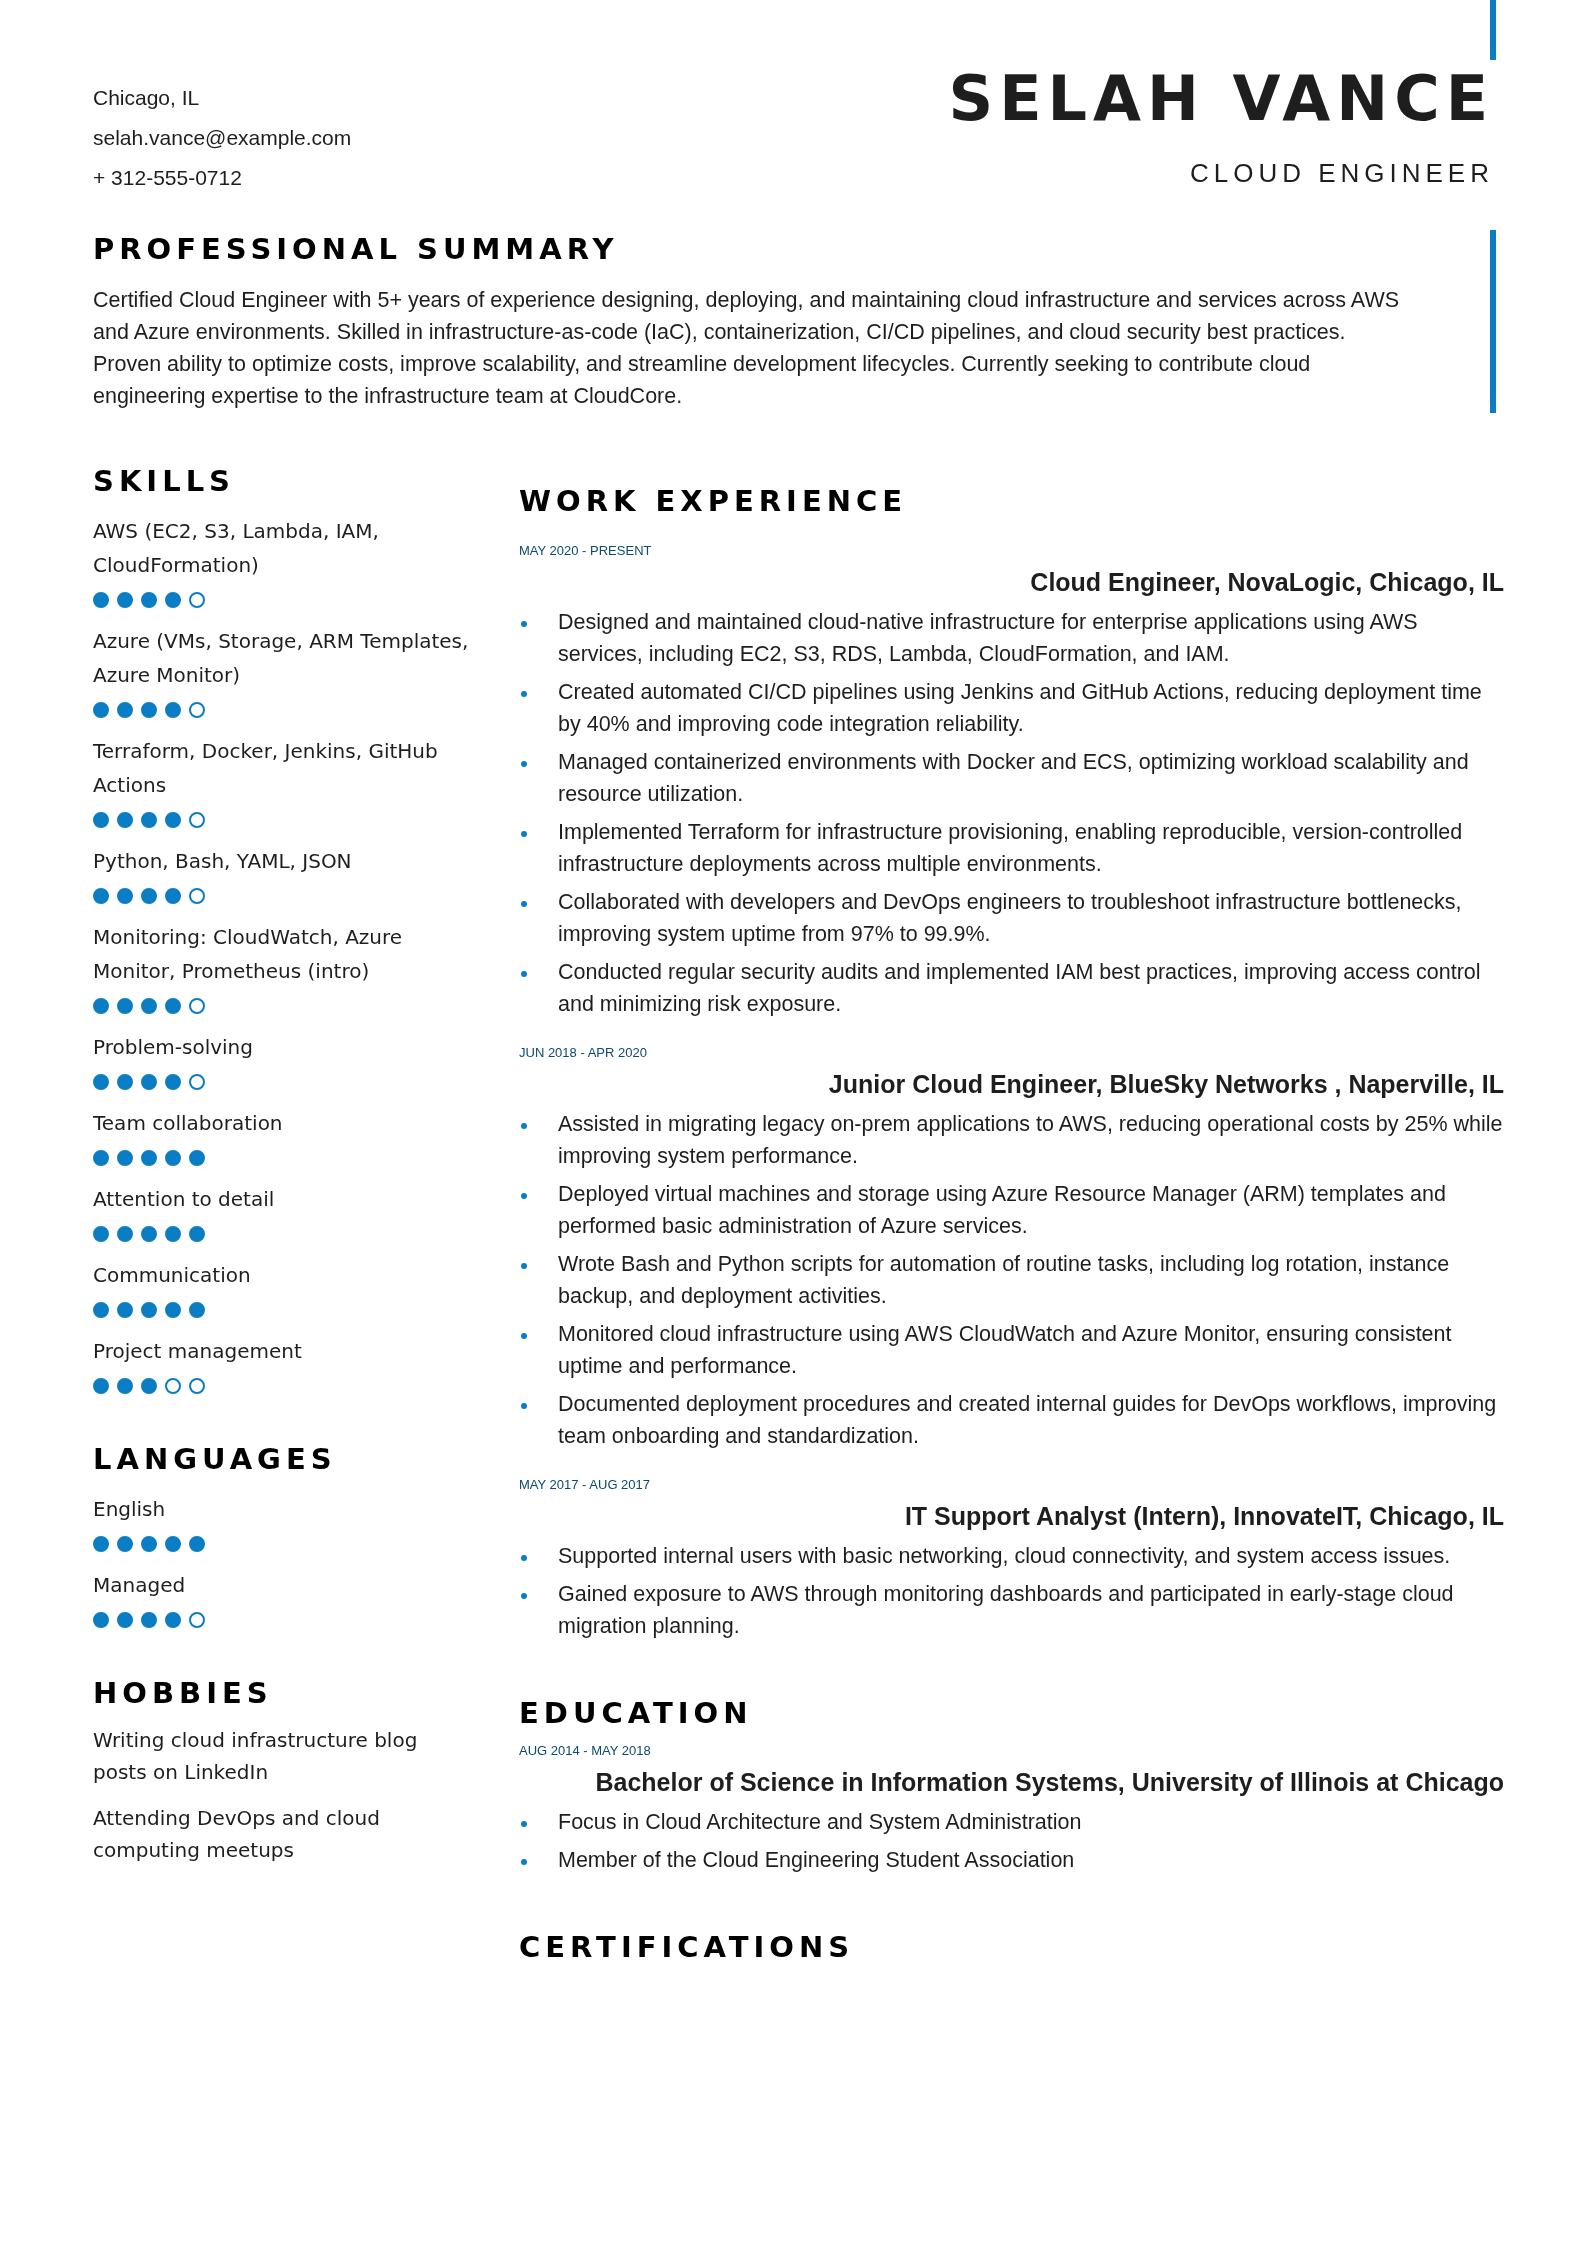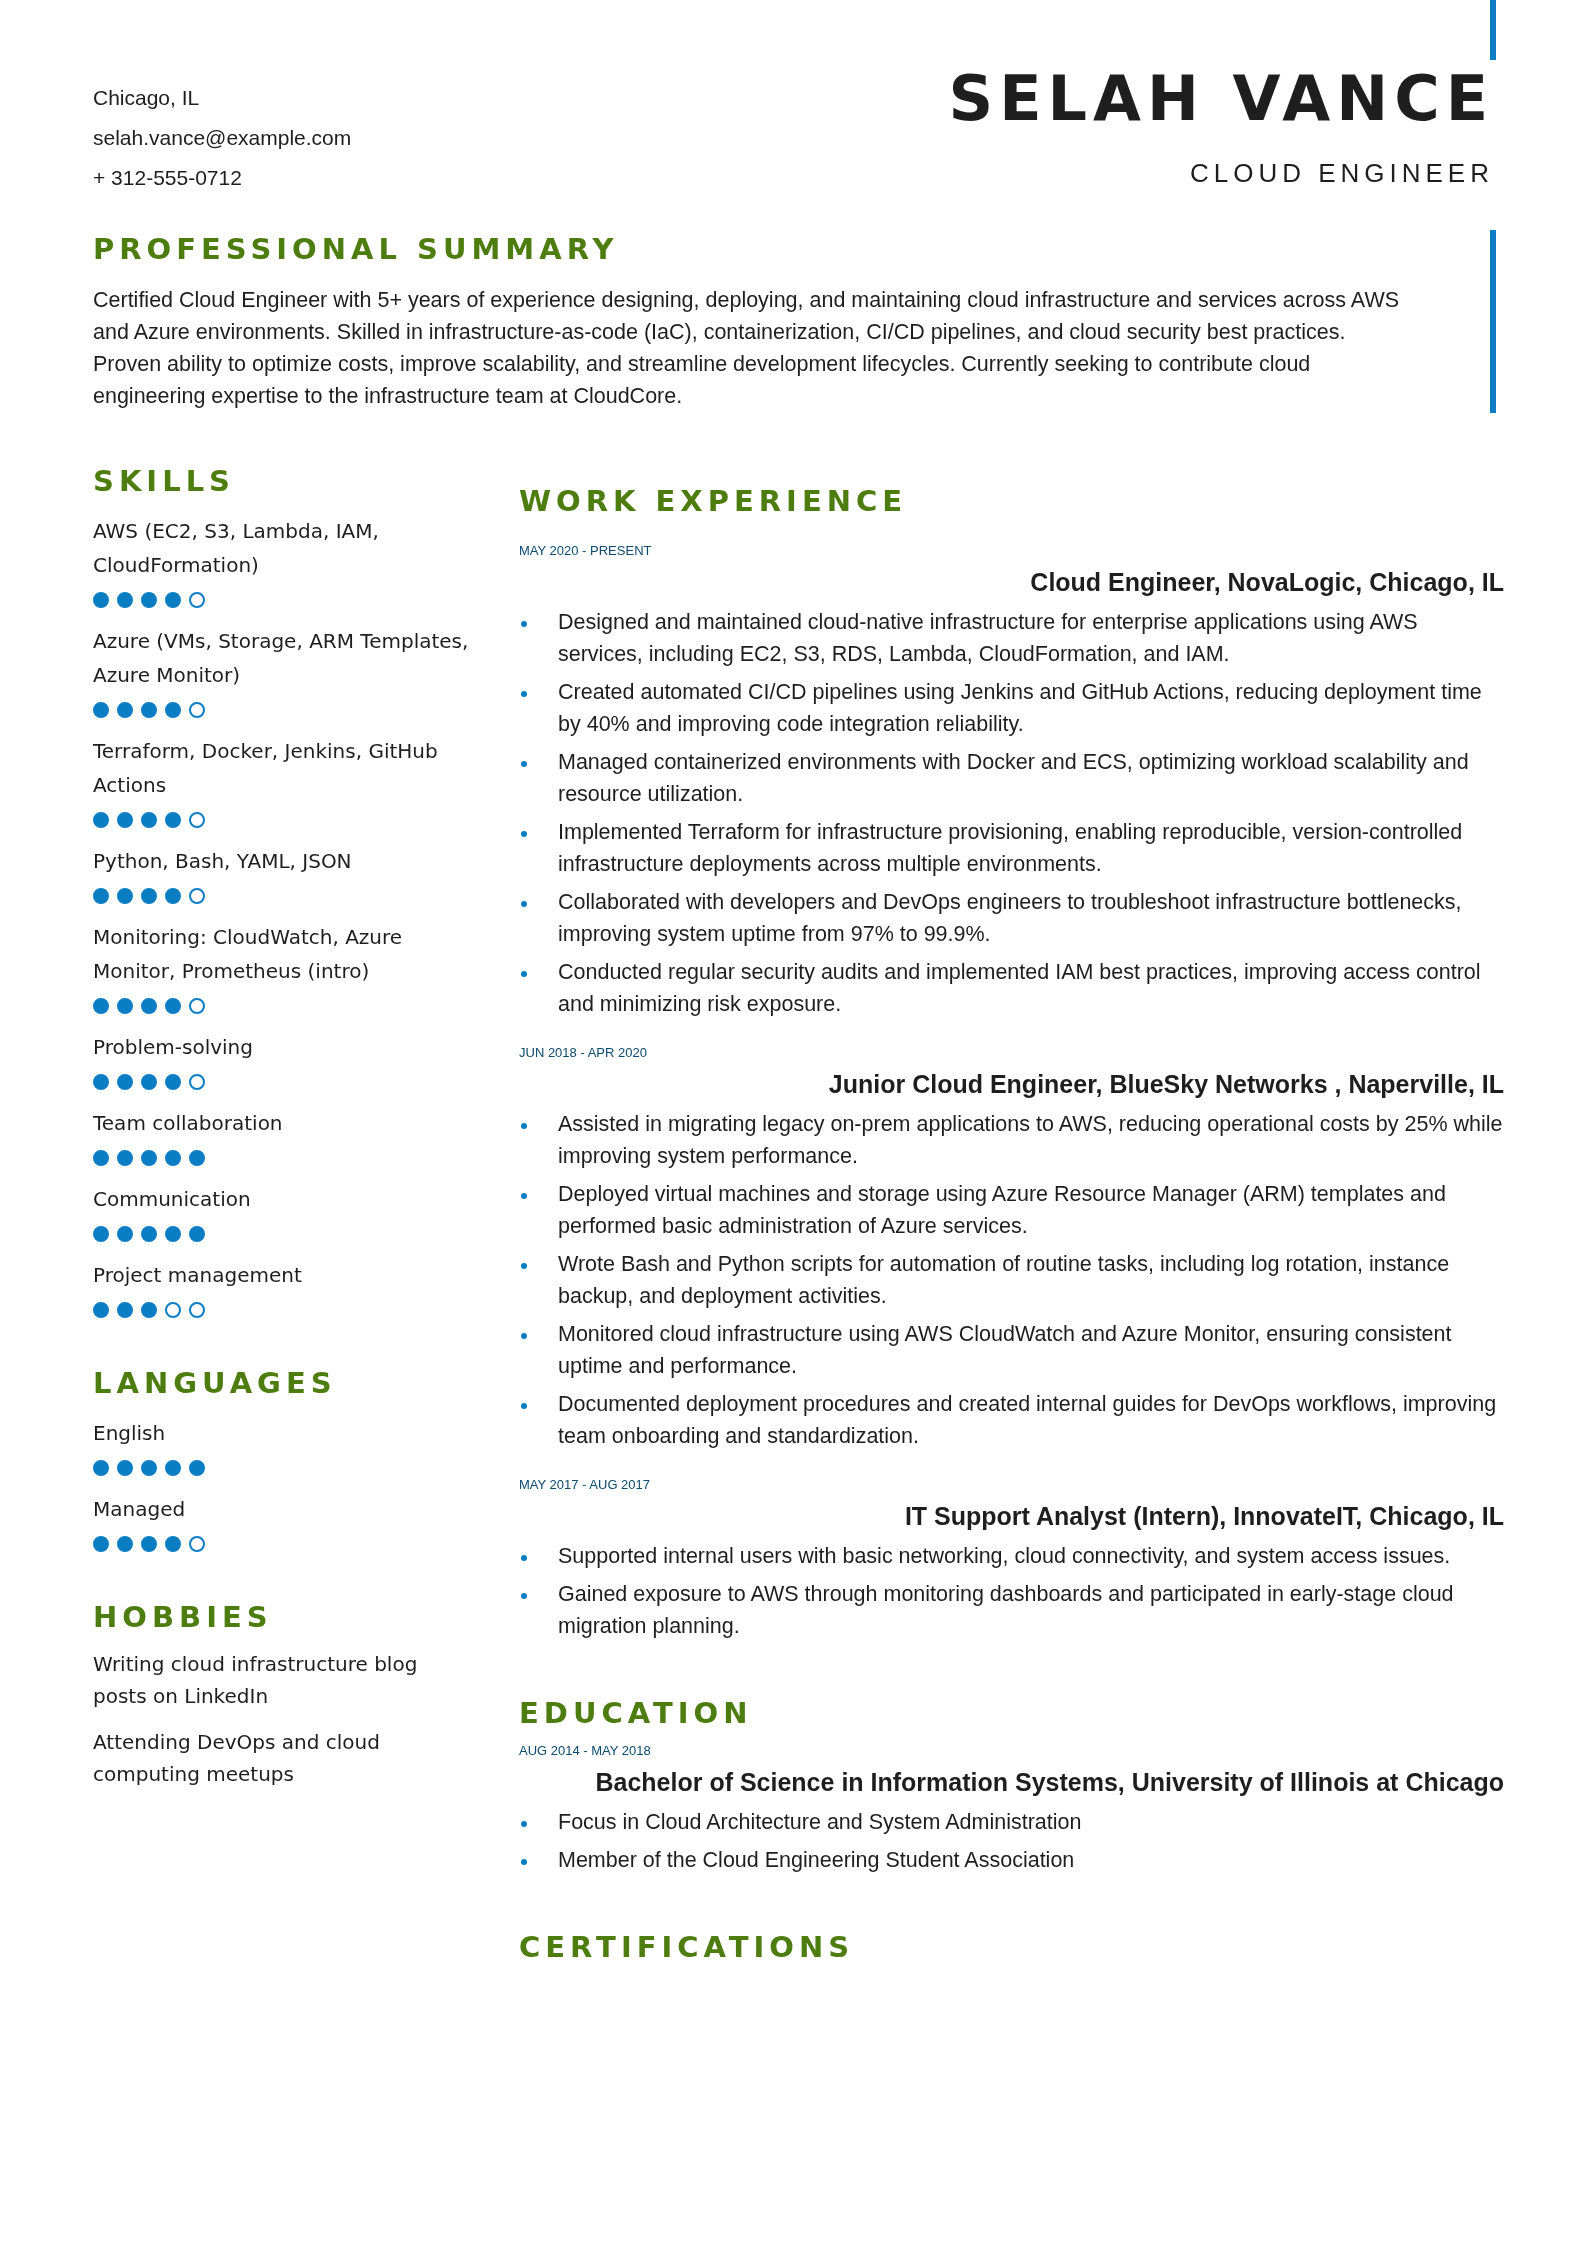--- a/index.html
+++ b/index.html
@@ -9,21 +9,21 @@
   .accent-bar { position: absolute; left: 1490px; width: 6px; background: #0a7dc4; }
   .accent-bar.top { top: 0; height: 60px; }
   .accent-bar.mid { top: 230px; height: 183px; }
 
   .contact { position: absolute; left: 93px; top: 78px; }
   .contact div { font-size: 21px; line-height: 40px; color: #1e1e1e; }
 
   .name { position: absolute; right: 94px; top: 68px; font-family: "DejaVu Sans", sans-serif; font-weight: bold; font-size: 62px; letter-spacing: 6px; color: #1e1e1e; line-height: 1; white-space: nowrap; }
   .job-title { position: absolute; right: 94px; top: 158px; font-size: 26px; letter-spacing: 5px; color: #1e1e1e; white-space: nowrap; }
 
-  .section-heading { font-family: "DejaVu Sans", sans-serif; font-weight: bold; font-size: 29px; letter-spacing: 5px; color: #4d7c0f; text-transform: uppercase; white-space: nowrap; }
+  .section-heading { font-family: "DejaVu Sans", sans-serif; font-weight: bold; font-size: 29px; letter-spacing: 5px; color: #000000; text-transform: uppercase; white-space: nowrap; }
 
   .summary { position: absolute; left: 93px; top: 232px; width: 1330px; }
   .summary p { margin-top: 18px; font-size: 21.5px; line-height: 32px; color: #1e1e1e; width: 1320px; }
 
   .left-col { position: absolute; left: 93px; top: 464px; width: 380px; }
   .right-col { position: absolute; left: 519px; top: 484px; width: 985px; }
 
   .skill { margin-top: 16px; }
   .skill-name { font-family: "DejaVu Sans", sans-serif; font-size: 20px; line-height: 34px; color: #1e1e1e; }
   .dots { display: flex; gap: 8px; margin-top: 10px; height: 16px; }
@@ -132,20 +132,30 @@
           <div class="skill-name">Team collaboration</div>
           <div class="dots">
             <span class="dot"></span>
             <span class="dot"></span>
             <span class="dot"></span>
             <span class="dot"></span>
             <span class="dot"></span>
           </div>
         </div>
         <div class="skill">
+          <div class="skill-name">Attention to detail</div>
+          <div class="dots">
+            <span class="dot"></span>
+            <span class="dot"></span>
+            <span class="dot"></span>
+            <span class="dot"></span>
+            <span class="dot"></span>
+          </div>
+        </div>
+        <div class="skill">
           <div class="skill-name">Communication</div>
           <div class="dots">
             <span class="dot"></span>
             <span class="dot"></span>
             <span class="dot"></span>
             <span class="dot"></span>
             <span class="dot"></span>
           </div>
         </div>
         <div class="skill">

